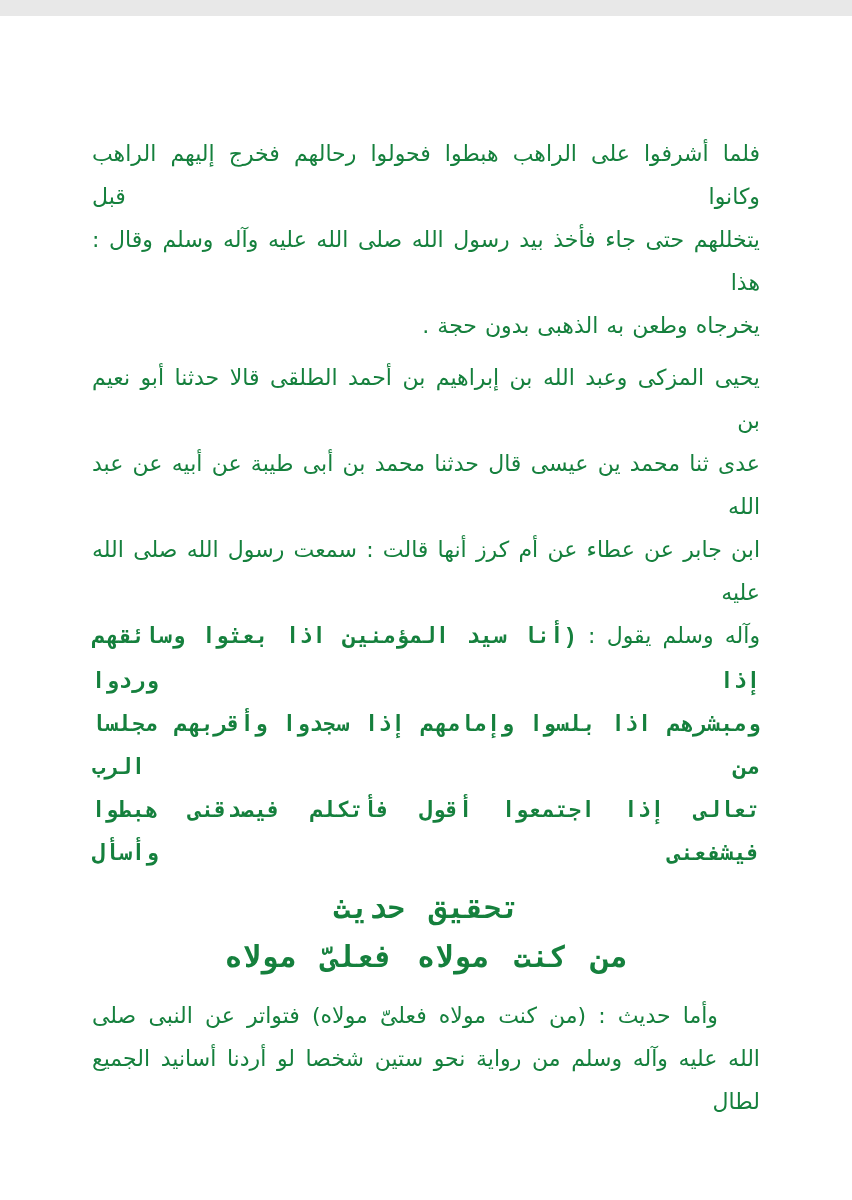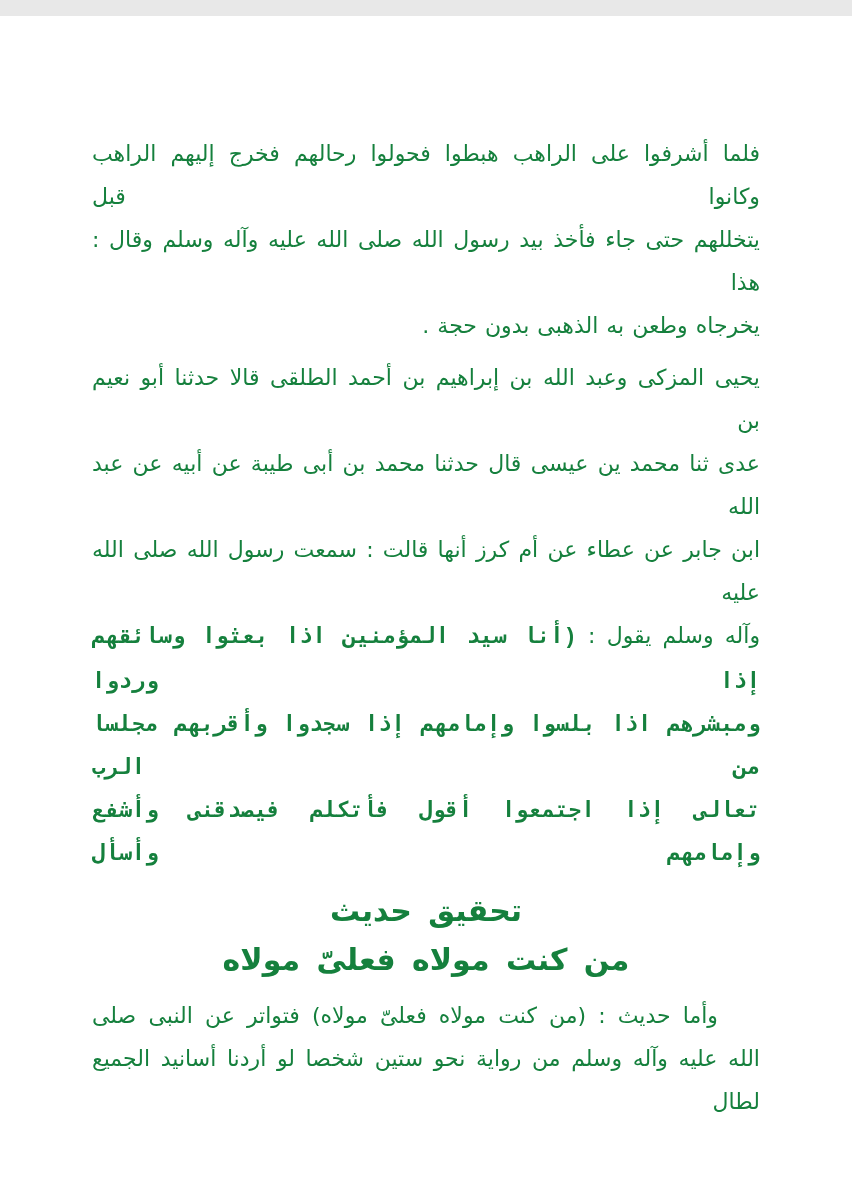--- a/index.html
+++ b/index.html
@@ -42,41 +42,42 @@
     margin: 10px 0 10px 0;
     text-align: center;
   }
   .heading-line {
     font-size: 30px;
     font-weight: bold;
     line-height: 49px;
     text-align: right;
     text-align-last: center;
     word-spacing: 6px;
+    font-family: Liberation Mono, monospace;
   }
 </style>
 </head>
 <body>
 
 <div class="page">
   <div class="text-block">
 
     <div class="para">
       <div class="ln">فلما أشرفوا على الراهب هبطوا فحولوا رحالهم فخرج إليهم الراهب وكانوا قبل</div>
       <div class="ln">يتخللهم حتى جاء فأخذ بيد رسول الله صلى الله عليه وآله وسلم وقال : هذا</div>
       <div class="ln end">يخرجاه وطعن به الذهبى بدون حجة .</div>
     </div>
 
     <div class="para">
       <div class="ln">يحيى المزكى وعبد الله بن إبراهيم بن أحمد الطلقى قالا حدثنا أبو نعيم بن</div>
       <div class="ln">عدى ثنا محمد ين عيسى قال حدثنا محمد بن أبى طيبة عن أبيه عن عبد الله</div>
       <div class="ln">ابن جابر عن عطاء عن أم كرز أنها قالت : سمعت رسول الله صلى الله عليه</div>
       <div class="ln"><span>وآله وسلم يقول : </span><span class="b">(أنا سيد المؤمنين اذا بعثوا وسائقهم إذا وردوا</span></div>
       <div class="ln b">ومبشرهم اذا بلسوا وإمامهم إذا سجدوا وأقربهم مجلسا من الرب</div>
-      <div class="ln b">تعالى إذا اجتمعوا أقول فأتكلم فيصدقنى وأشفع وإمامهم وأسأل</div>
+      <div class="ln b">تعالى إذا اجتمعوا أقول فأتكلم فيصدقنى هبطوا فيشفعنى وأسأل</div>
     </div>
 
     <div class="heading">
       <div class="heading-line">تحقيق حديث</div>
       <div class="heading-line">من كنت مولاه فعلىّ مولاه</div>
     </div>
 
     <div class="para">
       <div class="ln ind">وأما حديث : (من كنت مولاه فعلىّ مولاه) فتواتر عن النبى صلى</div>
       <div class="ln">الله عليه وآله وسلم من رواية نحو ستين شخصا لو أردنا أسانيد الجميع لطال</div>

